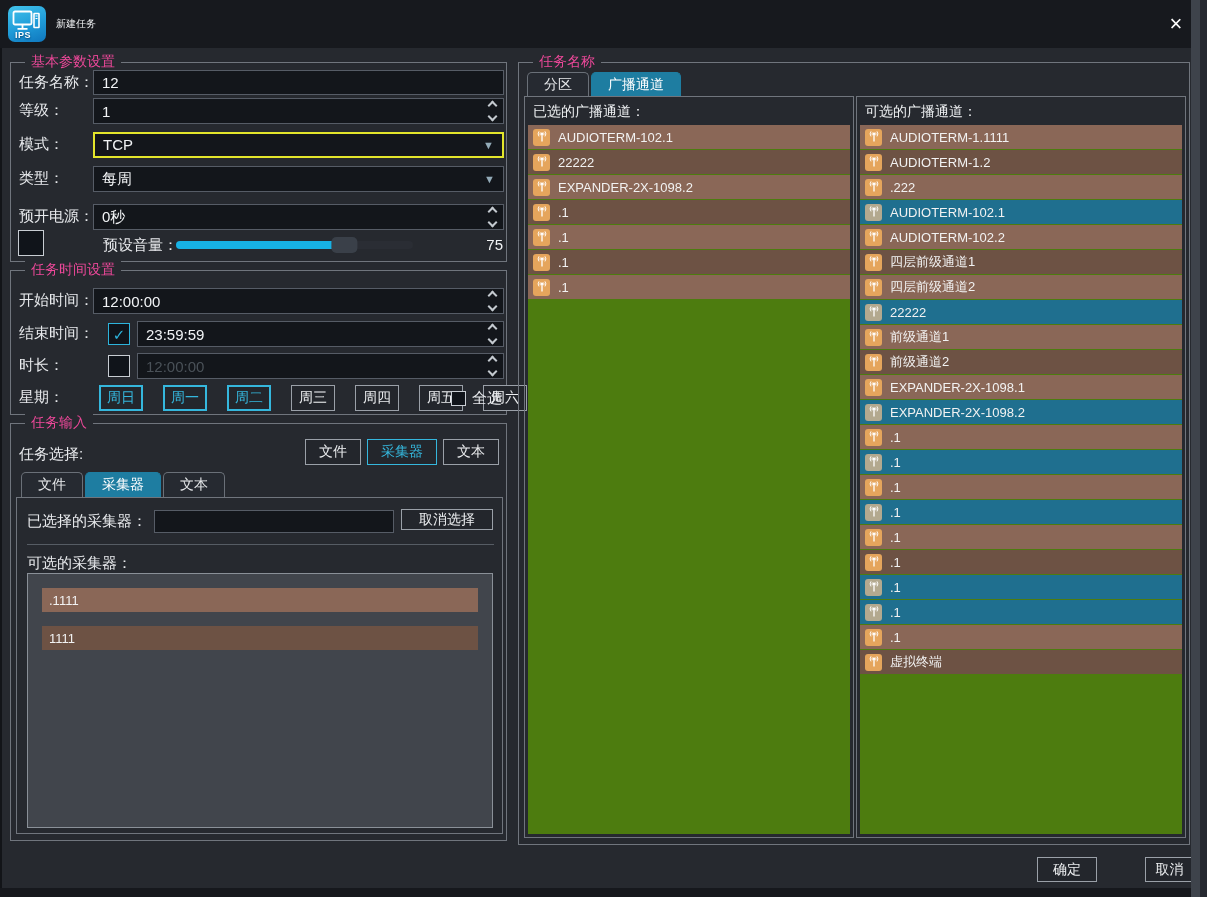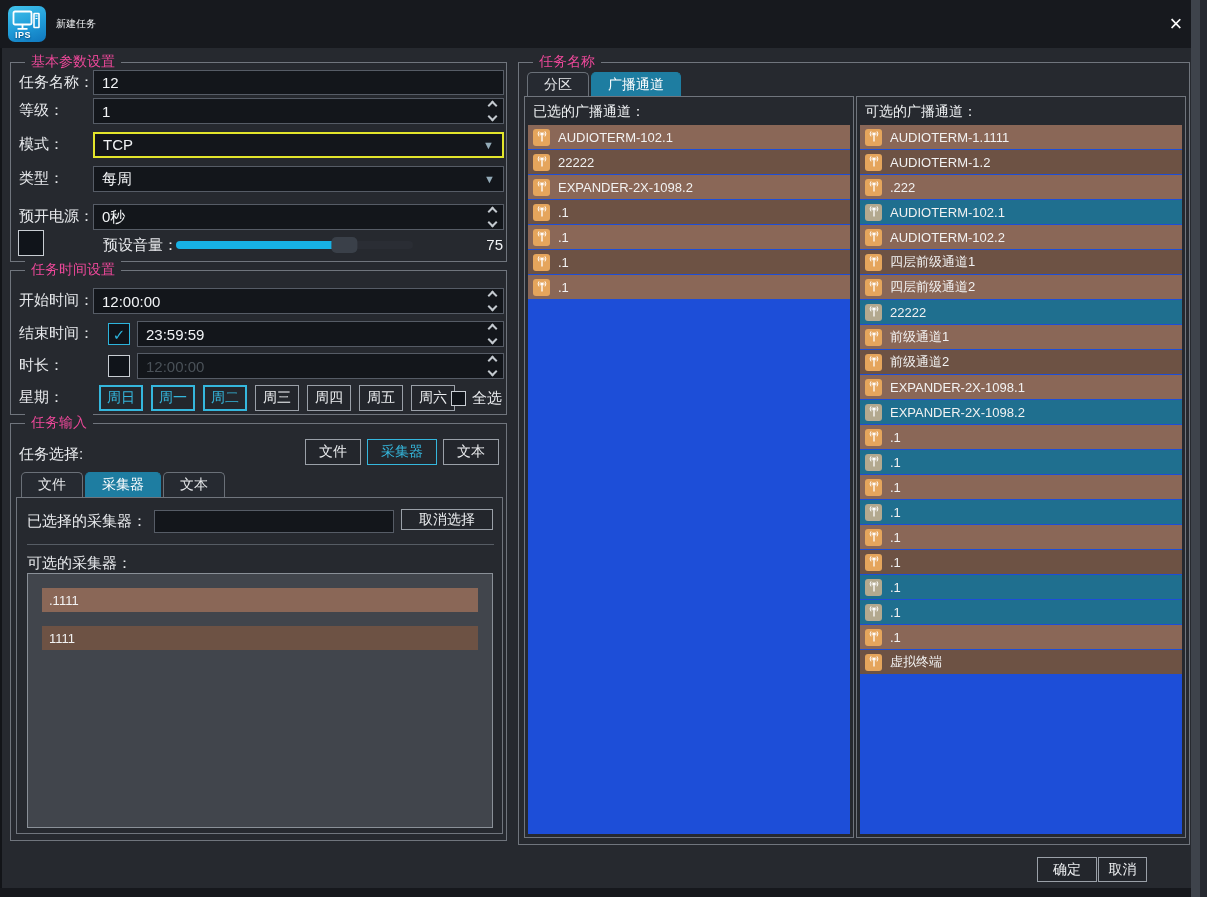--- a/index.html
+++ b/index.html
@@ -47,21 +47,21 @@
   .checkbox .mark { color:#2db4dc; font-size:15px; font-weight:bold; line-height:1; }
 
   
   .slider { position:absolute; height:8px; border-radius:4px; background:#2a2d34; cursor:pointer; }
   .slider .fill { position:absolute; left:0; top:0; height:8px; border-radius:4px; background:#17b2e5; }
   .slider .handle { position:absolute; top:-4px; width:26px; height:16px; border-radius:5px;
     background:#3a4049; transform:translateX(-60%); }
   .slider-val { position:absolute; font-size:15px; color:#f2f4f6; line-height:26px; }
 
   
-  .week-row { position:absolute; display:flex; gap:8px; align-items:center; }
+  .week-row { position:absolute; display:flex; gap:20px; align-items:center; }
   .day { width:44px; height:26px; border:1px solid #9aa0a8; background:#23262c; color:#eceef0;
     font-size:14px; display:flex; align-items:center; justify-content:center; cursor:pointer; }
   .day.selected { border:2px solid #35b7dd; color:#35b7dd; }
   .selall { display:flex; align-items:center; gap:6px; margin-left:8px; font-size:15px; }
   .selall .cb { position:relative; width:15px; height:15px; border:1px solid #c8cdd3; background:#10141a; }
 
   
   .src-btns { position:absolute; display:flex; gap:6px; }
   .src-btn { height:26px; padding:0 13px; border:1px solid #9aa0a8; background:#23262c; color:#eceef0;
     font-size:14px; display:flex; align-items:center; cursor:pointer; }
@@ -77,21 +77,21 @@
   .btn { position:absolute; border:1px solid #9aa0a8; background:#23262c; color:#eceef0;
     font-size:14px; display:flex; align-items:center; justify-content:center; cursor:pointer; }
 
   
   .list { position:absolute; background:#41454c; border:1px solid #8a9098; overflow:hidden; }
   .col-row { height:24px; margin:14px; padding-left:7px; font-size:13px; color:#f2f2f2;
     display:flex; align-items:center; cursor:pointer; }
   .col-row.even { background:#8a6757; }
   .col-row.odd  { background:#6d5244; }
 
-  .chan-list { position:absolute; background:#1d4ed8; overflow:hidden; }
+  .chan-list { position:absolute; background:#4d7c0f; overflow:hidden; }
   .chan-row { height:24px; margin-bottom:1px; padding-left:5px; display:flex; align-items:center;
     gap:8px; cursor:pointer; }
   .chan-row.even { background:#8a6757; }
   .chan-row.odd  { background:#6d5244; }
   .chan-row.selected { background:#1f6f8f; }
   .chan-icon { width:17px; height:17px; border-radius:3px; background:#e5a55c; flex:0 0 17px;
     display:flex; align-items:center; justify-content:center; }
   .chan-row.selected .chan-icon { background:#b3a98f; }
   .chan-label { font-size:13px; color:#f2f2f2; white-space:nowrap; }
 
@@ -684,20 +684,20 @@
             </span>
             <span class="chan-label">虚拟终端</span>
           </div>
         </div>
     </div>
   </div>
 
   <div class="btn" style="left:1037px;top:857px;width:60px;height:25px">
     <span>确定</span>
   </div>
-  <div class="btn" style="left:1098px;top:857px;width:49px;height:25px">
+  <div class="btn" style="left:1145px;top:857px;width:49px;height:25px">
     <span>取消</span>
   </div>
 
   <div class="edge-bottom"></div>
   <div class="edge-right"></div>
   <div class="edge-right2"></div>
 </div>
 
 </body></html>

